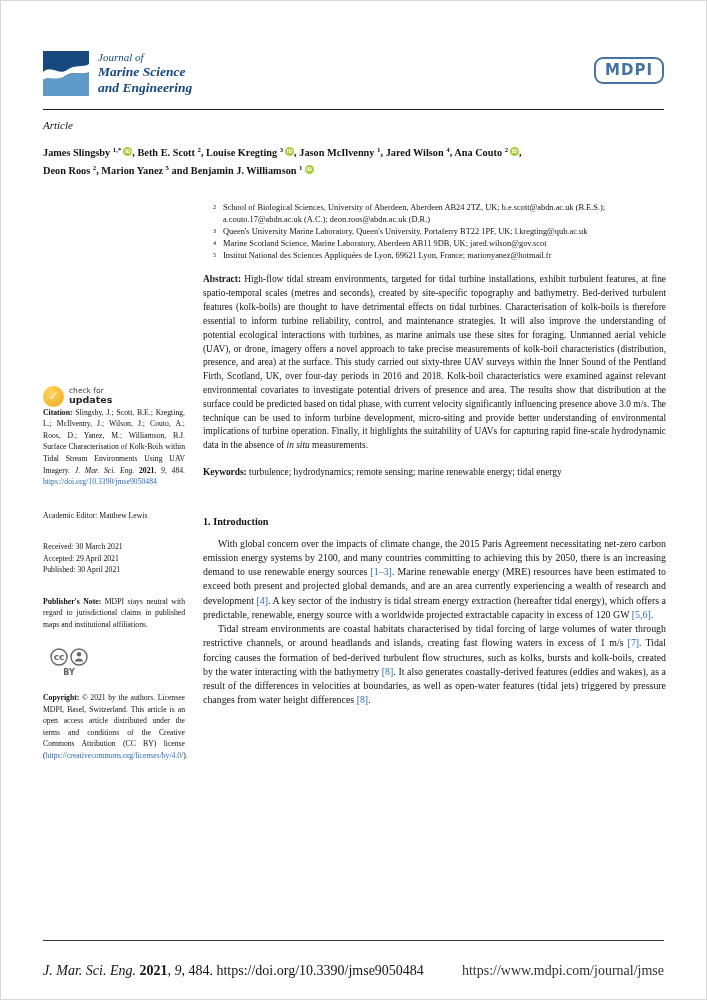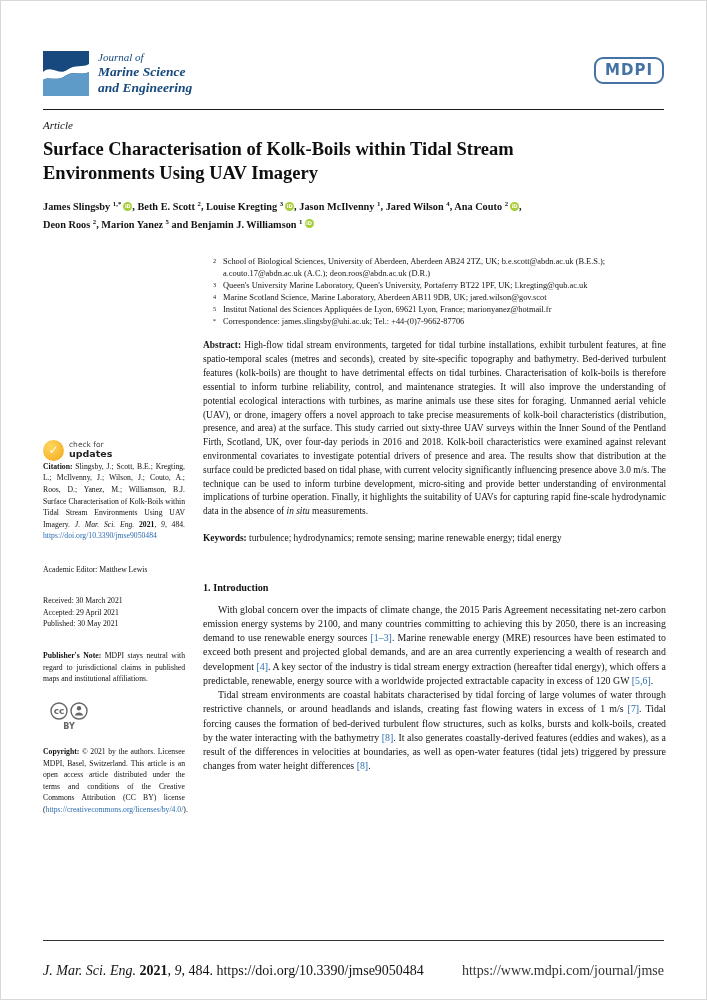--- a/index.html
+++ b/index.html
@@ -87,42 +87,41 @@
         <div class="jn-main">Marine Science</div>
         <div class="jn-main">and Engineering</div>
       </div>
     </div>
     <div class="mdpi-badge">MDPI</div>
   </div>
 
   <hr class="top-rule">
 
   <div class="article-type">Article</div>
-  <h1 class="title">Surface Characterisation of Kolk-Boils within Tidal Stream Environments Using UAV Imagery</h1>
   <div class="authors"><span>James Slingsby </span><sup>1,*</sup><span class="orcid">iD</span><span>, </span><span>Beth E. Scott </span><sup>2</sup><span>, </span><span>Louise Kregting </span><sup>3</sup><span class="orcid">iD</span><span>, </span><span>Jason McIlvenny </span><sup>1</sup><span>, </span><span>Jared Wilson </span><sup>4</sup><span>, </span><span>Ana Couto </span><sup>2</sup><span class="orcid">iD</span><span>,</span><br><span>Deon Roos </span><sup>2</sup><span>, </span><span>Marion Yanez </span><sup>5</sup><span> and </span><span>Benjamin J. Williamson </span><sup>1</sup><span class="orcid">iD</span></div>
 
   <div class="content">
 
     <aside class="sidebar">
       <div class="check-badge">
         <div class="check-circle">✓</div>
         <div class="check-text">
           <div class="check-l1">check for</div>
           <div class="check-l2">updates</div>
         </div>
       </div>
 
       <div class="cite-block"><span class="b">Citation: </span><span>Slingsby, J.; Scott, B.E.; Kregting, L.; McIlvenny, J.; Wilson, J.; Couto, A.; Roos, D.; Yanez, M.; Williamson, B.J. Surface Characterisation of Kolk-Boils within Tidal Stream Environments Using UAV Imagery. </span><span class="i">J. Mar. Sci. Eng. </span><span class="b">2021</span><span>, </span><span class="i">9</span><span>, 484. </span><span class="link">https://doi.org/10.3390/jmse9050484</span></div>
 
       <div class="editor">Academic Editor: Matthew Lewis</div>
 
       <div class="dates">
         <div>Received: 30 March 2021</div>
         <div>Accepted: 29 April 2021</div>
-        <div>Published: 30 May 2021</div>
+        <div>Published: 30 April 2021</div>
       </div>
 
       <div class="pub-note"><span class="b">Publisher's Note: </span><span>MDPI stays neutral with regard to jurisdictional claims in published maps and institutional affiliations.</span></div>
 
       <div class="cc-badge">
         <svg width="58" height="30" viewBox="0 0 58 30">
           <circle cx="16" cy="10" r="8" fill="none" stroke="#666" stroke-width="1.4"></circle>
           <text x="16" y="13" font-size="9" font-family="DejaVu Sans, sans-serif" font-weight="bold" text-anchor="middle" fill="#666">cc</text>
           <circle cx="36" cy="10" r="8" fill="none" stroke="#666" stroke-width="1.4"></circle>
           <circle cx="36" cy="7.3" r="2.2" fill="#666"></circle>
@@ -145,24 +144,20 @@
             <span class="aff-text">Queen's University Marine Laboratory, Queen's University, Portaferry BT22 1PF, UK; l.kregting@qub.ac.uk</span>
           </div>
           <div class="aff-row">
             <span class="aff-num">4</span>
             <span class="aff-text">Marine Scotland Science, Marine Laboratory, Aberdeen AB11 9DB, UK; jared.wilson@gov.scot</span>
           </div>
           <div class="aff-row">
             <span class="aff-num">5</span>
             <span class="aff-text">Institut National des Sciences Appliquées de Lyon, 69621 Lyon, France; marionyanez@hotmail.fr</span>
           </div>
-          <div class="aff-row">
-            <span class="aff-num">*</span>
-            <span class="aff-text">Correspondence: james.slingsby@uhi.ac.uk; Tel.: +44-(0)7-9662-87706</span>
-          </div>
         </div>
       <p class="abstract"><span class="b">Abstract: </span><span>High-flow tidal stream environments, targeted for tidal turbine installations, exhibit turbulent features, at fine spatio-temporal scales (metres and seconds), created by site-specific topography and bathymetry. Bed-derived turbulent features (kolk-boils) are thought to have detrimental effects on tidal turbines. Characterisation of kolk-boils is therefore essential to inform turbine reliability, control, and maintenance strategies. It will also improve the understanding of potential ecological interactions with turbines, as marine animals use these sites for foraging. Unmanned aerial vehicle (UAV), or drone, imagery offers a novel approach to take precise measurements of kolk-boil characteristics (distribution, presence, and area) at the surface. This study carried out sixty-three UAV surveys within the Inner Sound of the Pentland Firth, Scotland, UK, over four-day periods in 2016 and 2018. Kolk-boil characteristics were examined against relevant environmental covariates to investigate potential drivers of presence and area. The results show that distribution at the surface could be predicted based on tidal phase, with current velocity significantly influencing presence above 3.0 m/s. The technique can be used to inform turbine development, micro-siting and provide better understanding of environmental implications of turbine operation. Finally, it highlights the suitability of UAVs for capturing rapid fine-scale hydrodynamic data in the absence of </span><span class="i">in situ</span><span> measurements.</span></p>
       <p class="keywords"><span class="b">Keywords: </span><span>turbulence; hydrodynamics; remote sensing; marine renewable energy; tidal energy</span></p>
       <h2 class="section-heading">1. Introduction</h2>
       <p class="body-para first"><span>With global concern over the impacts of climate change, the 2015 Paris Agreement necessitating net-zero carbon emission energy systems by 2100, and many countries committing to achieving this by 2050, there is an increasing demand to use renewable energy sources </span><span class="link">[1–3]</span><span>. Marine renewable energy (MRE) resources have been estimated to exceed both present and projected global demands, and are an area currently experiencing a wealth of research and development </span><span class="link">[4]</span><span>. A key sector of the industry is tidal stream energy extraction (hereafter tidal energy), which offers a predictable, renewable, energy source with a worldwide projected extractable capacity in excess of 120 GW </span><span class="link">[5,6]</span><span>.</span></p>
       <p class="body-para"><span>Tidal stream environments are coastal habitats characterised by tidal forcing of large volumes of water through restrictive channels, or around headlands and islands, creating fast flowing waters in excess of 1 m/s </span><span class="link">[7]</span><span>. Tidal forcing causes the formation of bed-derived turbulent flow structures, such as kolks, bursts and kolk-boils, created by the water interacting with the bathymetry </span><span class="link">[8]</span><span>. It also generates coastally-derived features (eddies and wakes), as a result of the differences in velocities at boundaries, as well as open-water features (tidal jets) triggered by pressure changes from water height differences </span><span class="link">[8]</span><span>.</span></p>
     </main>
 
   </div>
 

